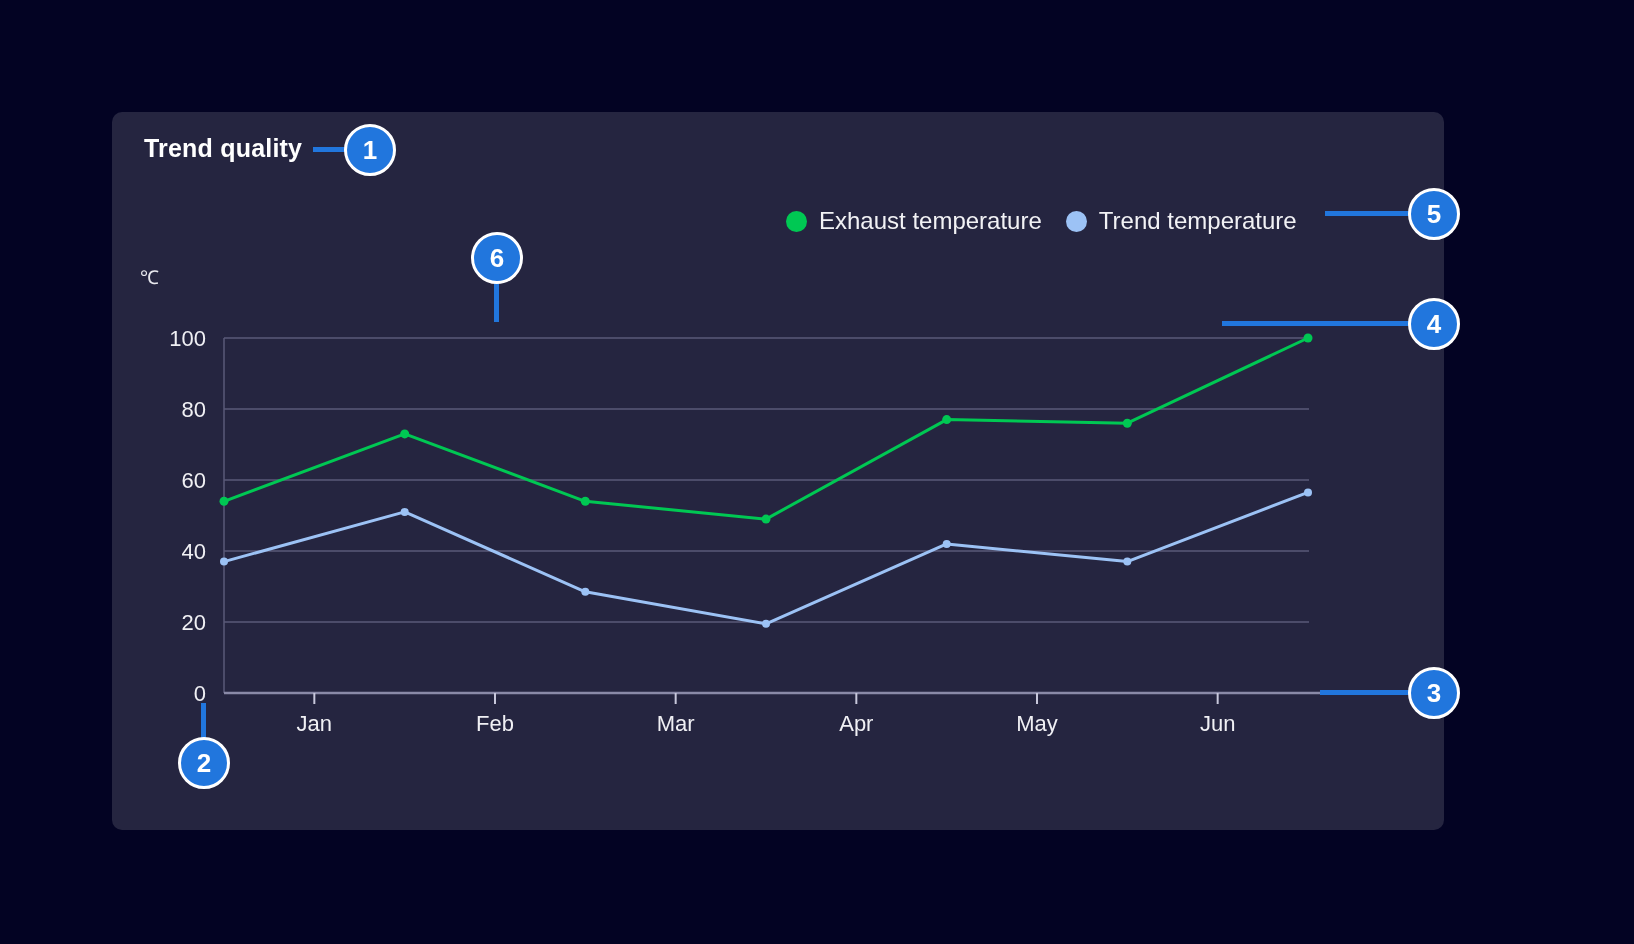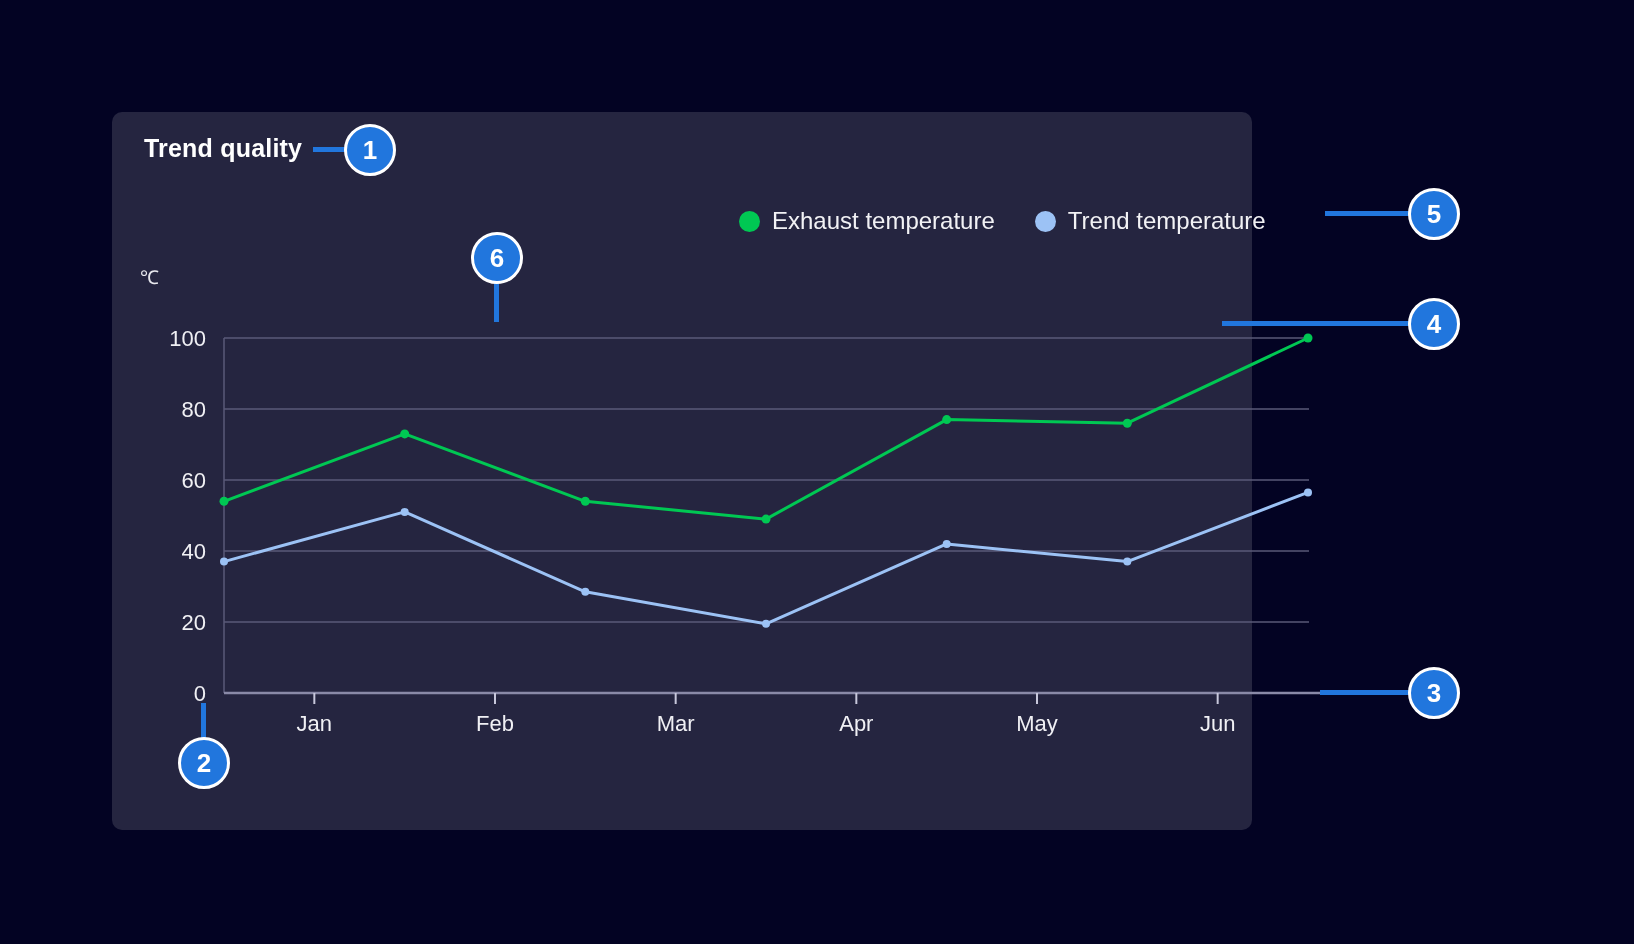--- a/index.html
+++ b/index.html
@@ -12,40 +12,40 @@
   }
   #stage {
     position: relative;
     width: 1634px; height: 944px;
     background: #030323;
   }
   
   #card {
     position: absolute;
     left: 112px; top: 112px;
-    width: 1140px; height: 718px;
+    width: 1332px; height: 718px;
     background: #252540;
     border-radius: 10px;
   }
   #chart-title {
     position: absolute;
     left: 32px; top: 22px;
     font-size: 25px;
     font-weight: bold;
     color: #ffffff;
     letter-spacing: .2px;
     white-space: nowrap;
   }
   
   #legend {
     position: absolute;
-    left: 627px; top: 95px;
+    left: 674px; top: 95px;
     display: flex;
     align-items: center;
-    gap: 40px;
+    gap: 24px;
   }
   .legend-item {
     display: flex;
     align-items: center;
     gap: 12px;
     white-space: nowrap;
   }
   .legend-swatch {
     width: 21px; height: 21px;
     border-radius: 50%;

